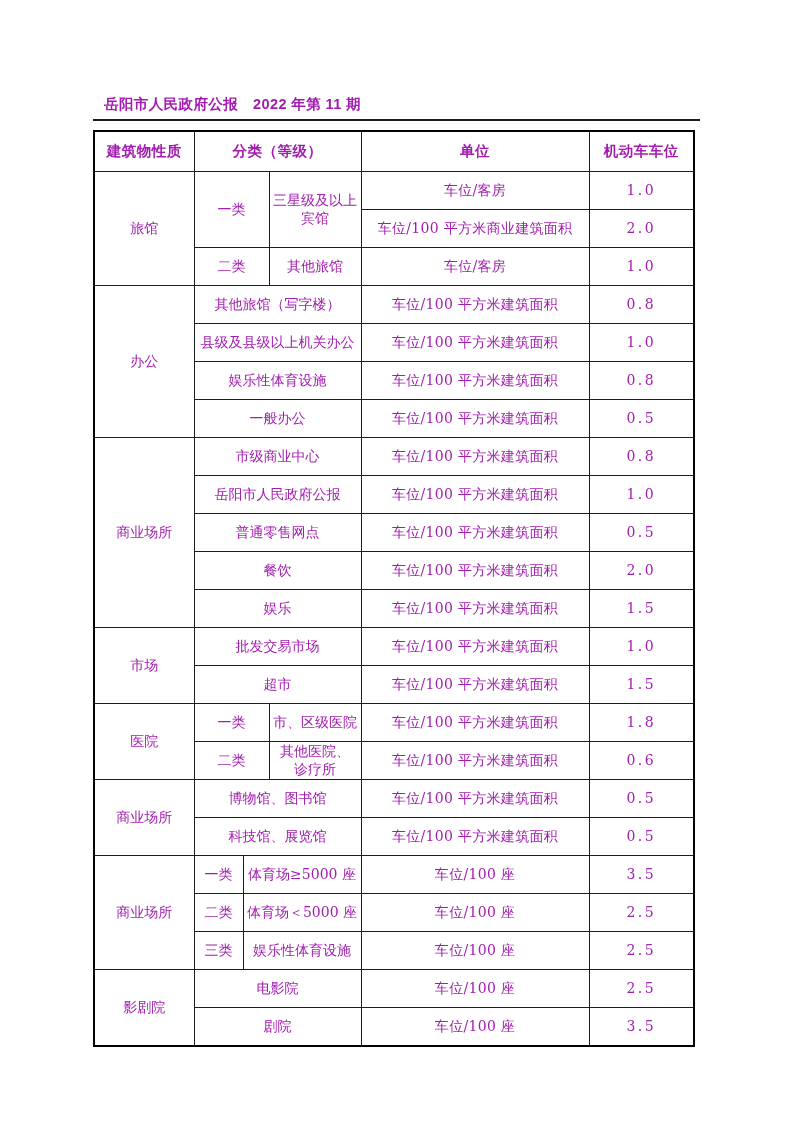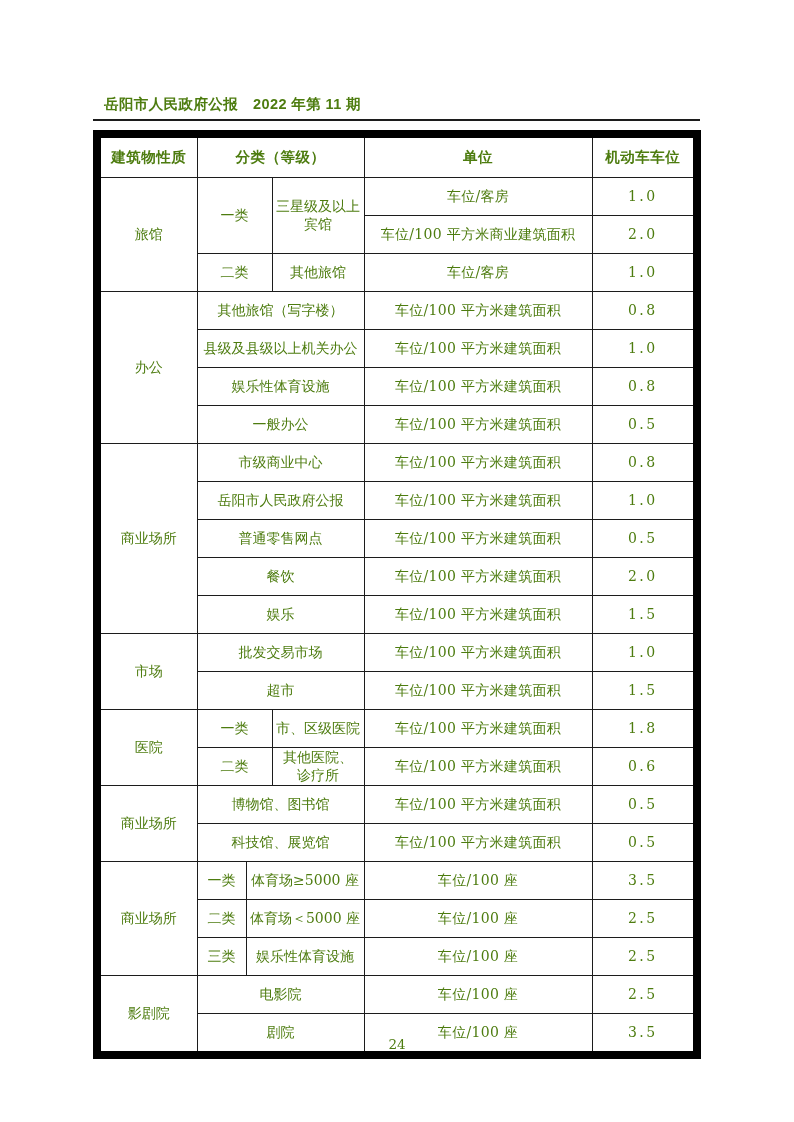--- a/index.html
+++ b/index.html
@@ -1,33 +1,33 @@
 <!DOCTYPE html>
 <html><head>
 <meta charset="utf-8">
 <style>
   html,body { margin:0; padding:0; background:#e8e8e8; }
   .page {
     position:relative; width:794px; height:1122px; margin:0 auto;
-    background:#ffffff; color:#4d7c0f; overflow:hidden;
+    background:#ffffff; color:#a21caf; overflow:hidden;
     font-family:"DejaVu Serif","Liberation Serif",serif;
   }
   .doc-title {
     position:absolute; left:104px; top:95px;
     font-family:"Liberation Sans","DejaVu Sans",sans-serif;
     font-weight:600; font-size:14.5px; letter-spacing:0.4px; white-space:pre;
   }
   .header-rule {
     position:absolute; left:93px; top:119px; width:607px; height:2px;
     background:#1c1c1c;
   }
   table.parking {
     position:absolute; left:93px; top:130px; width:600px;
     border-collapse:collapse; table-layout:fixed;
-    border:8px solid #000000;
+    border:2px solid #000000;
   }
   table.parking th, table.parking td {
     border:1px solid #1c1c1c;
     text-align:center; vertical-align:middle;
     padding:1px 3px; overflow:hidden;
   }
   table.parking th {
     font-family:"Liberation Sans","DejaVu Sans",sans-serif;
     font-weight:700; font-size:14.5px; height:37px; letter-spacing:0.5px;
   }
@@ -201,15 +201,14 @@
         <td class="val">2.5</td>
       </tr>
       <tr>
         <td colspan="3">剧院</td>
         <td class="unit">车位/100 座</td>
         <td class="val">3.5</td>
       </tr>
     </tbody>
   </table>
 
-  <div class="page-number">24</div>
 
 </div>
 
 </body></html>

